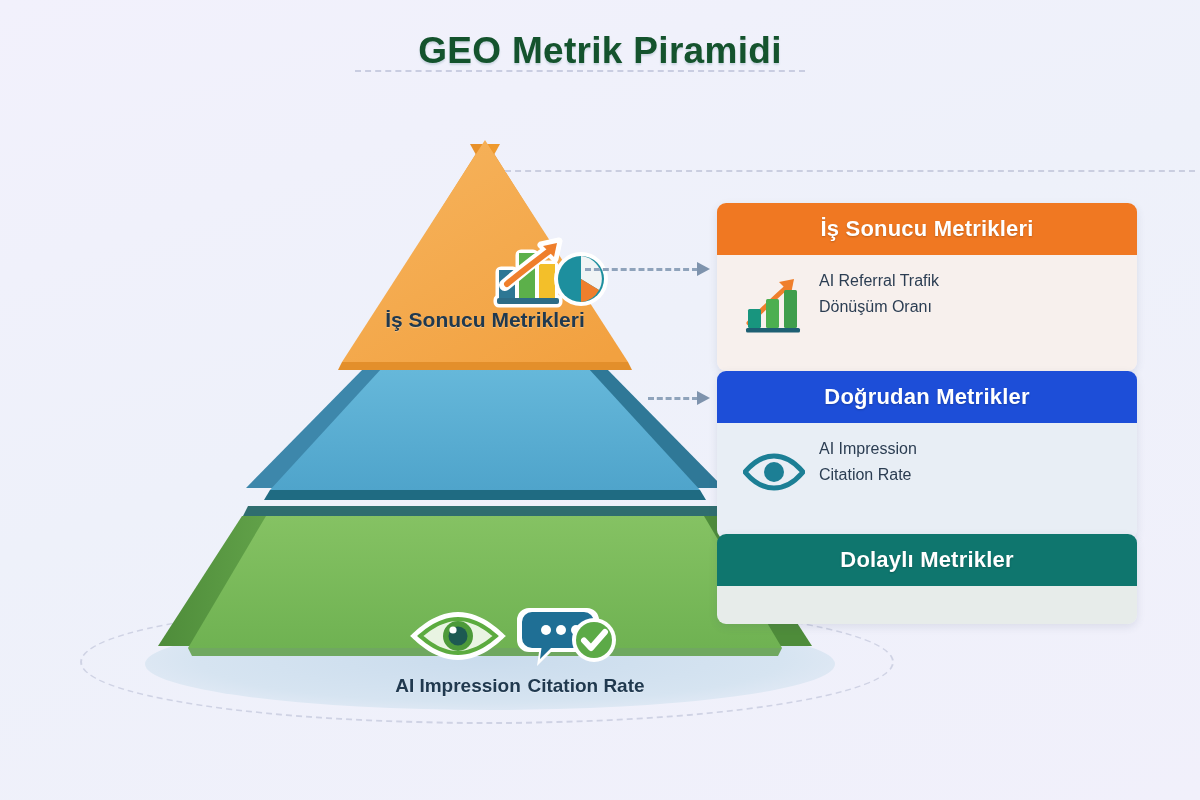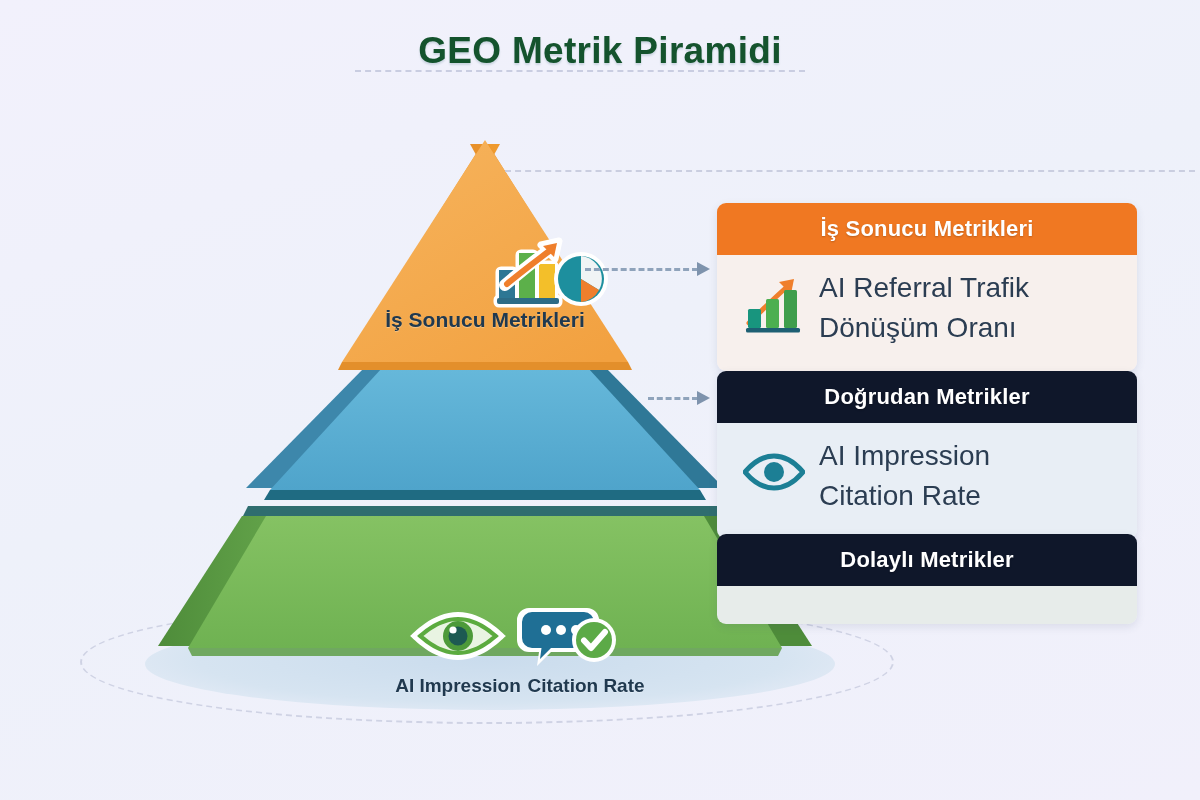--- a/index.html
+++ b/index.html
@@ -120,34 +120,34 @@
     padding: 14px 0 18px 0;
     display: flex; align-items: flex-start; gap: 14px;
     min-height: 84px;
   }
   .card-body .card-icon {
     flex: 0 0 auto; margin-left: 26px; margin-top: 4px;
     width: 62px; height: 62px;
   }
   .card-lines { display: flex; flex-direction: column; gap: 8px; padding-top: 3px; }
   .card-line {
-    font-size: 28px; color: #2b3d52;
+    font-size: 16px; color: #2b3d52;
     white-space: nowrap;
   }
 
   #card-business { top: 203px; }
   #card-business .card-header { background: #f07822; }
   #card-business .card-body { background: #f7f0ed; }
 
   #card-direct { top: 371px; }
-  #card-direct .card-header { background: #0f172a; }
+  #card-direct .card-header { background: #1d4ed8; }
   #card-direct .card-body { background: #e8eef5; }
 
   #card-indirect { top: 534px; }
-  #card-indirect .card-header { background: #0f172a; }
+  #card-indirect .card-header { background: #0f766e; }
   #card-indirect .card-body { background: #e7ecea; min-height: 38px; padding: 0; }
 </style>
 </head>
 <body>
 
 <div class="stage">
 
   <div id="title-block">
     <div id="page-title">GEO Metrik Piramidi</div>
   </div>

